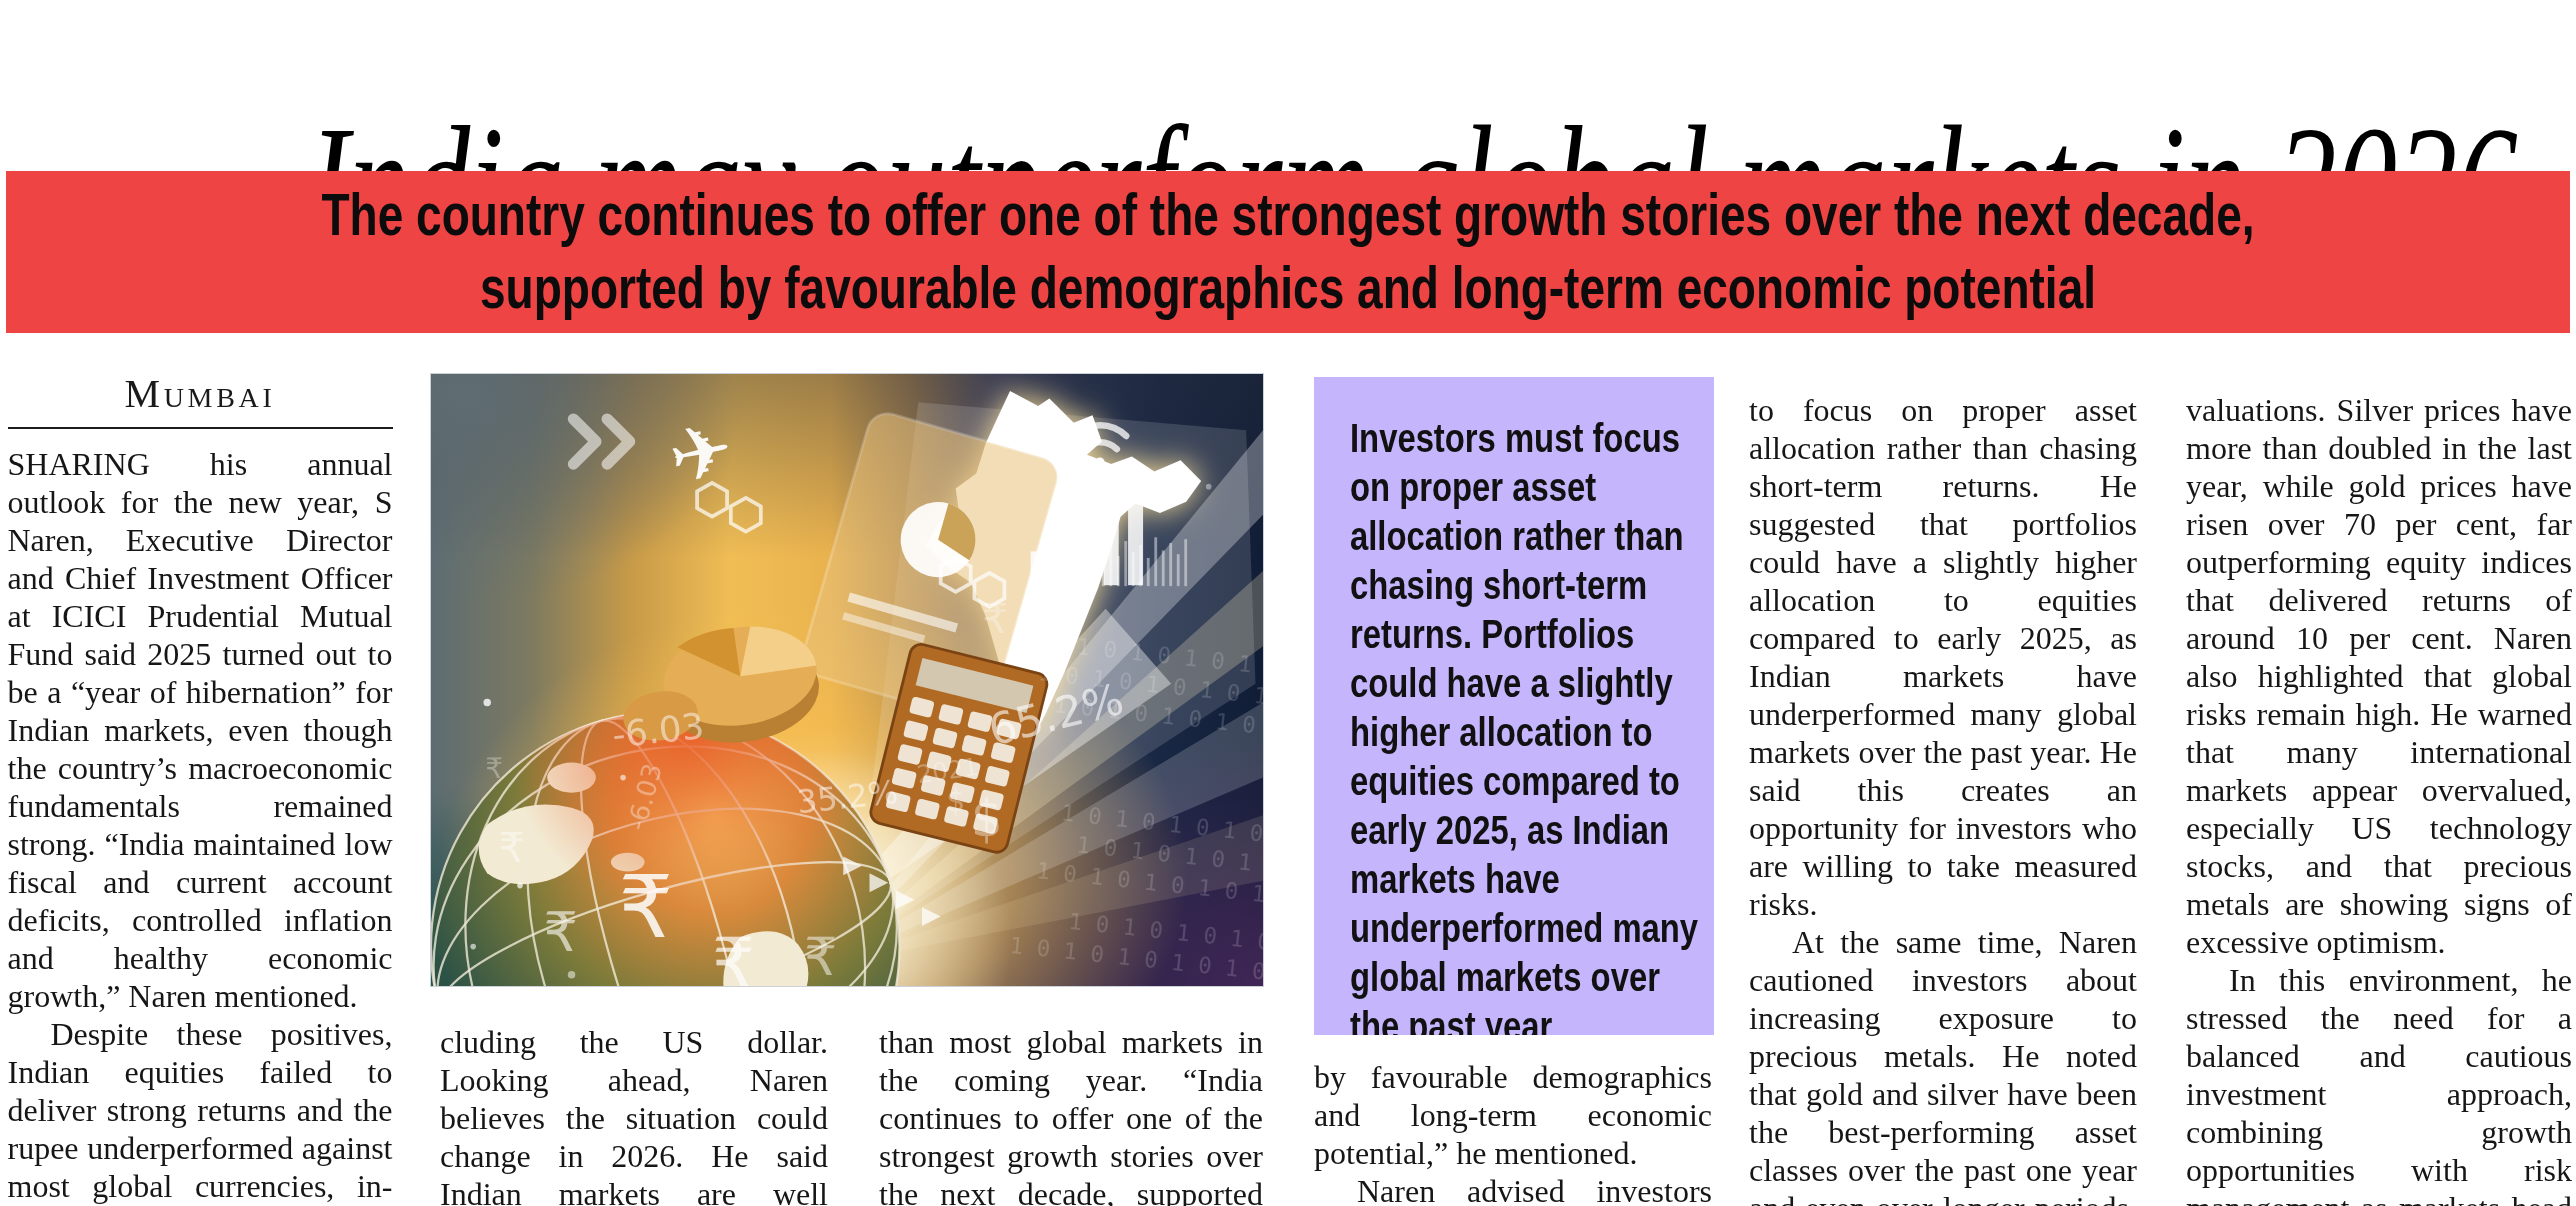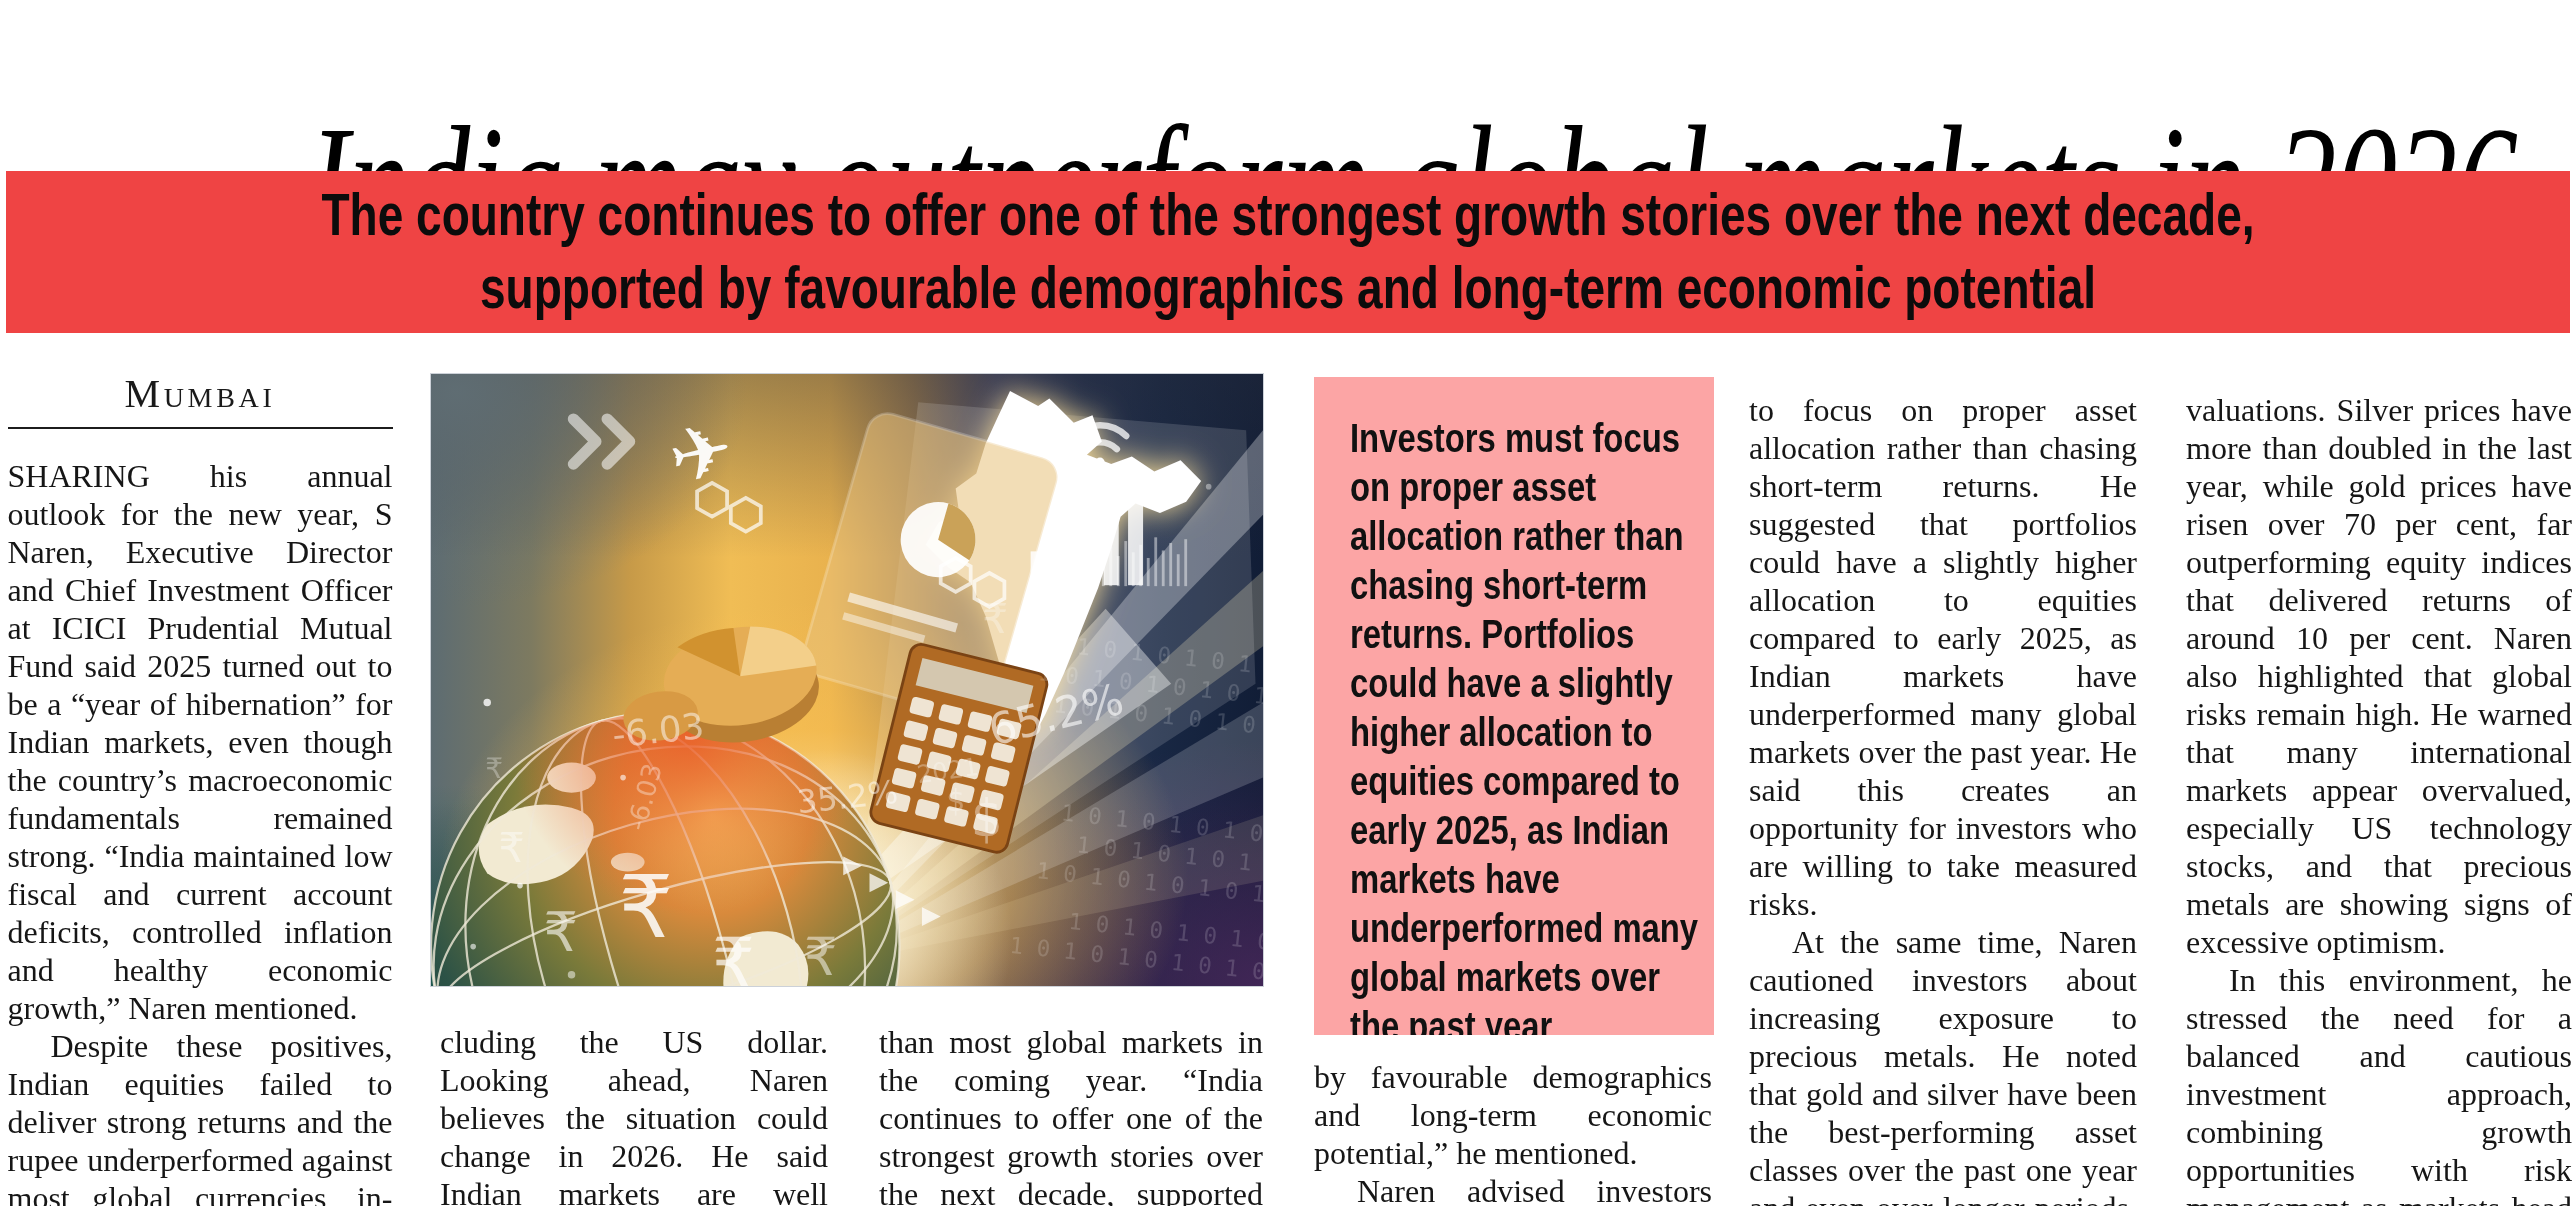--- a/index.html
+++ b/index.html
@@ -27,25 +27,25 @@
 
   .col1 { left:7.5px;    top:1.9px;   width:385px; }
   .col2 { left:440px;  top:658px; width:388px; }
   .col3 { left:879px;  top:658px; width:384px; }
   .col4 { left:1314px; top:693px; width:398px; }
   .col5 { left:1749px; top:26px;  width:388px; }
   .col6 { left:2186px; top:26px;  width:386px; }
 
   .dateline { text-align:center; font-variant:small-caps; font-size:40px; line-height:43px;
               letter-spacing:3.7px; color:#1a1a1a; padding:5.6px 0 11.2px 0;
-              border-bottom:2.8px solid #1c1c1c; margin-bottom:28px; }
+              border-bottom:2.8px solid #1c1c1c; margin-bottom:16px; }
 
   
   .quote-box { position:absolute; left:1314px; top:12px; width:400px; height:658px;
-               background:#fca5a5; box-sizing:border-box; padding:37px 0 8px 36px; overflow:hidden; }
+               background:#c4b5fd; box-sizing:border-box; padding:37px 0 8px 36px; overflow:hidden; }
   .quote-text { font-family:"Liberation Sans", sans-serif; font-weight:bold; font-size:40px;
                 line-height:49px; color:#111; width:122%; transform:scaleX(0.82);
                 transform-origin:left top; text-align:left; }
 
   
   .illustration { position:absolute; left:430px; top:7.5px; width:834px; height:614px;
                   border:1.9px solid #ccd1d8; box-sizing:border-box; background:#1b2b47; }
   .illustration svg { display:block; width:100%; height:100%; }
 </style>
 </head>

